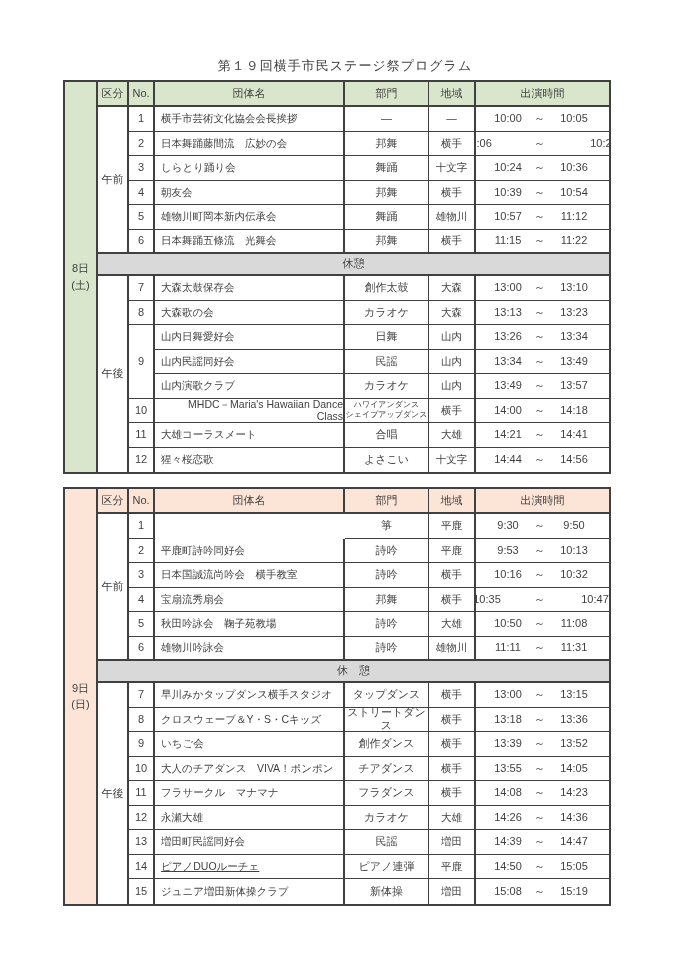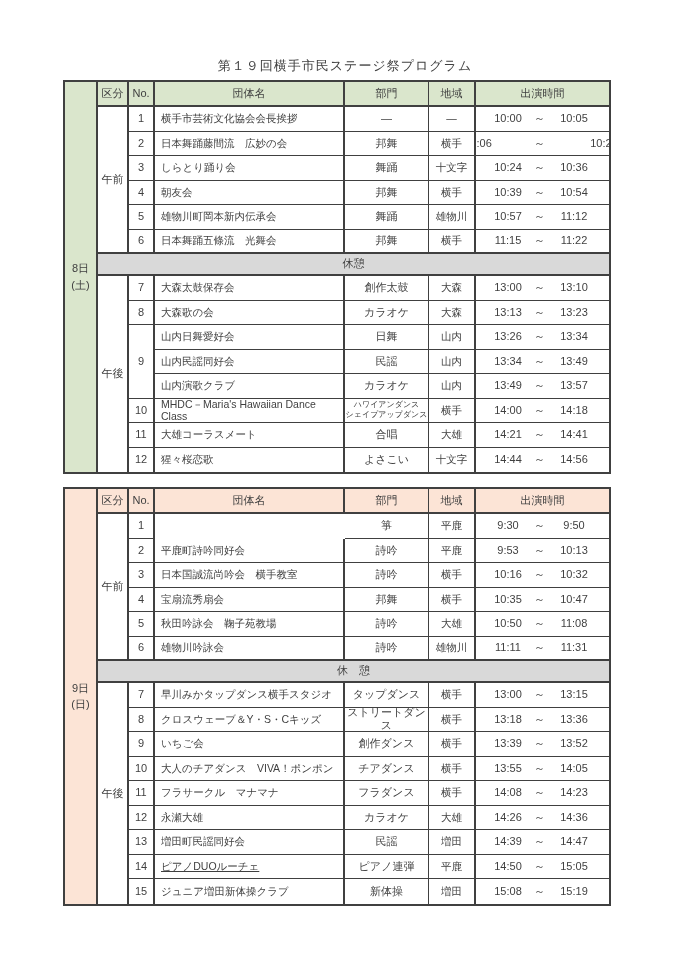--- a/index.html
+++ b/index.html
@@ -140,21 +140,21 @@
     </div>
     <div class="cell name-cell" style="grid-area: 13 / 4;">山内演歌クラブ</div>
     <div class="cell dept-cell" style="grid-area: 13 / 5;">カラオケ</div>
     <div class="cell region-cell" style="grid-area: 13 / 6;">山内</div>
     <div class="cell time-cell" style="grid-area: 13 / 7;">
       <span>13:49</span>
       <span>～</span>
       <span>13:57</span>
     </div>
     <div class="cell no-cell" style="grid-area: 14 / 3 / 15;">10</div>
-    <div class="cell name-cell" style="grid-area: 14 / 4;">MHDC－Maria's Hawaiian Dance Class</div>
+    <div class="cell name-cell" style="grid-area: 14 / 4; text-align: right;">MHDC－Maria's Hawaiian Dance Class</div>
     <div class="cell dept-cell sm" style="grid-area: 14 / 5;">ハワイアンダンス
 シェイプアップダンス</div>
     <div class="cell region-cell" style="grid-area: 14 / 6;">横手</div>
     <div class="cell time-cell" style="grid-area: 14 / 7;">
       <span>14:00</span>
       <span>～</span>
       <span>14:18</span>
     </div>
     <div class="cell no-cell" style="grid-area: 15 / 3 / 16;">11</div>
     <div class="cell name-cell" style="grid-area: 15 / 4;">大雄コーラスメート</div>
@@ -211,21 +211,21 @@
     <div class="cell region-cell" style="grid-area: 4 / 6;">横手</div>
     <div class="cell time-cell" style="grid-area: 4 / 7;">
       <span>10:16</span>
       <span>～</span>
       <span>10:32</span>
     </div>
     <div class="cell no-cell" style="grid-area: 5 / 3 / 6;">4</div>
     <div class="cell name-cell" style="grid-area: 5 / 4;">宝扇流秀扇会</div>
     <div class="cell dept-cell" style="grid-area: 5 / 5;">邦舞</div>
     <div class="cell region-cell" style="grid-area: 5 / 6;">横手</div>
-    <div class="cell time-cell" style="grid-area: 5 / 7;">
+    <div class="cell time-cell" style="grid-area: 5 / 7; gap: 21px;">
       <span>10:35</span>
       <span>～</span>
       <span>10:47</span>
     </div>
     <div class="cell no-cell" style="grid-area: 6 / 3 / 7;">5</div>
     <div class="cell name-cell" style="grid-area: 6 / 4;">秋田吟詠会　鞠子苑教場</div>
     <div class="cell dept-cell" style="grid-area: 6 / 5;">詩吟</div>
     <div class="cell region-cell" style="grid-area: 6 / 6;">大雄</div>
     <div class="cell time-cell" style="grid-area: 6 / 7;">
       <span>10:50</span>

